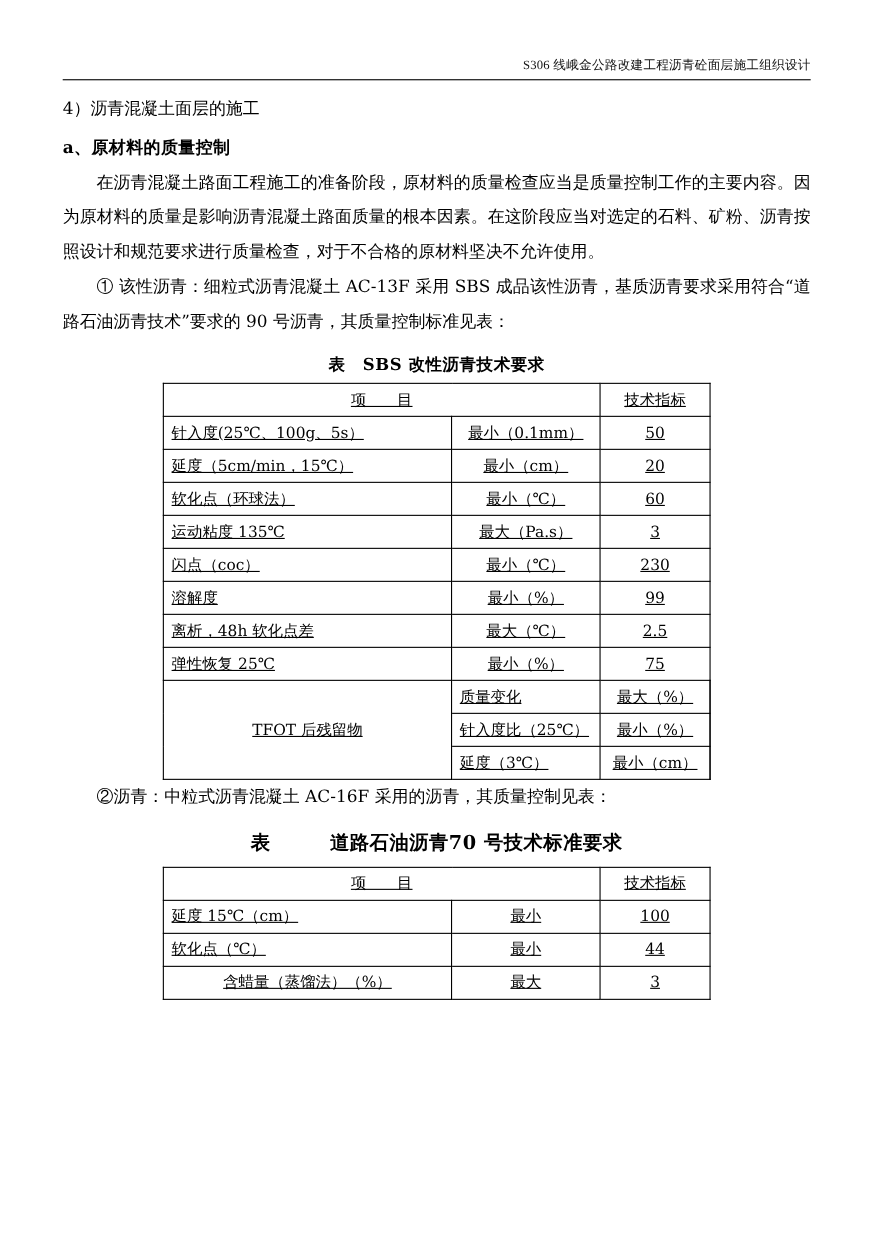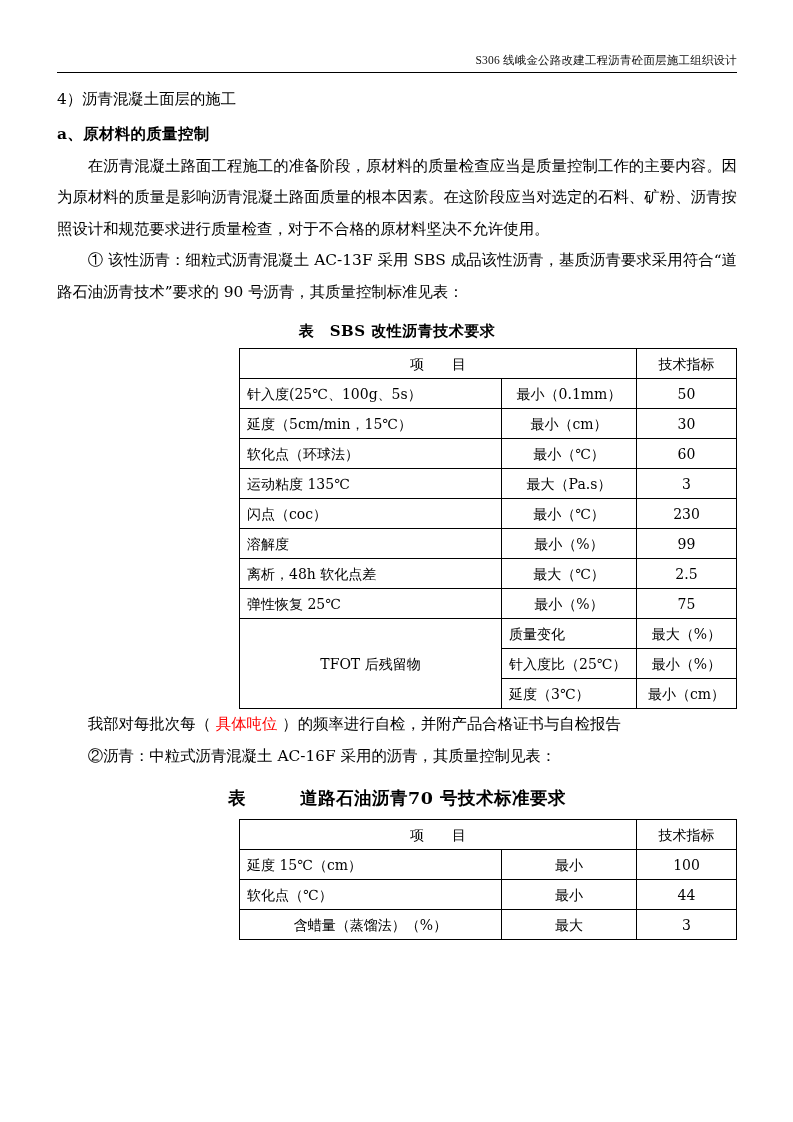--- a/index.html
+++ b/index.html
@@ -82,21 +82,21 @@
     font-size: 15px;
     line-height: 28px;
     margin: 9px 0 3px 0;
     letter-spacing: 0.5px;
   }
   .table-title.big {
     font-size: 17.5px;
     line-height: 32px;
     margin: 10px 0 5px 0;
   }
-  .tbl-wrap { display: flex; justify-content: flex-end; }
+  .tbl-wrap { display: flex; justify-content: center; text-decoration: underline; }
 
   table.grid {
     border-collapse: collapse;
     width: 497px;
     table-layout: fixed;
     font-size: 14px;
     font-family: "DejaVu Serif", "Liberation Serif", serif;
   }
   table.grid td, table.grid th {
     border: 1.1px solid #000;
@@ -150,21 +150,21 @@
         </thead>
         <tbody id="t1-body">
         <tr>
               <td class="c-left">针入度(25℃、100g、5s）</td>
               <td class="c-center">最小（0.1mm）</td>
               <td class="c-center">50</td>
             </tr>
             <tr>
               <td class="c-left">延度（5cm/min，15℃）</td>
               <td class="c-center">最小（cm）</td>
-              <td class="c-center">30</td>
+              <td class="c-center">20</td>
             </tr>
             <tr>
               <td class="c-left">软化点（环球法）</td>
               <td class="c-center">最小（℃）</td>
               <td class="c-center">60</td>
             </tr>
             <tr>
               <td class="c-left">运动粘度 135℃</td>
               <td class="c-center">最大（Pa.s）</td>
               <td class="c-center">3</td>
@@ -202,21 +202,20 @@
             </tr>
             <tr>
               <td class="c-left">延度（3℃）</td>
               <td class="c-center">最小（cm）</td>
               <td class="c-center">15</td>
             </tr>
           </tbody>
       </table>
     </div>
 
-    <p class="para indent"><span>我部对每批次每（ </span><span class="red">具体吨位</span><span> ）的频率进行自检，并附产品合格证书与自检报告</span></p>
 
     <p class="para indent">②沥青：中粒式沥青混凝土 AC-16F 采用的沥青，其质量控制见表：</p>
 
     <div class="table-title big">表　　　道路石油沥青70 号技术标准要求</div>
 
     <div class="tbl-wrap">
       <table class="grid">
         <colgroup>
           <col class="col-item">
             <col class="col-mid">

